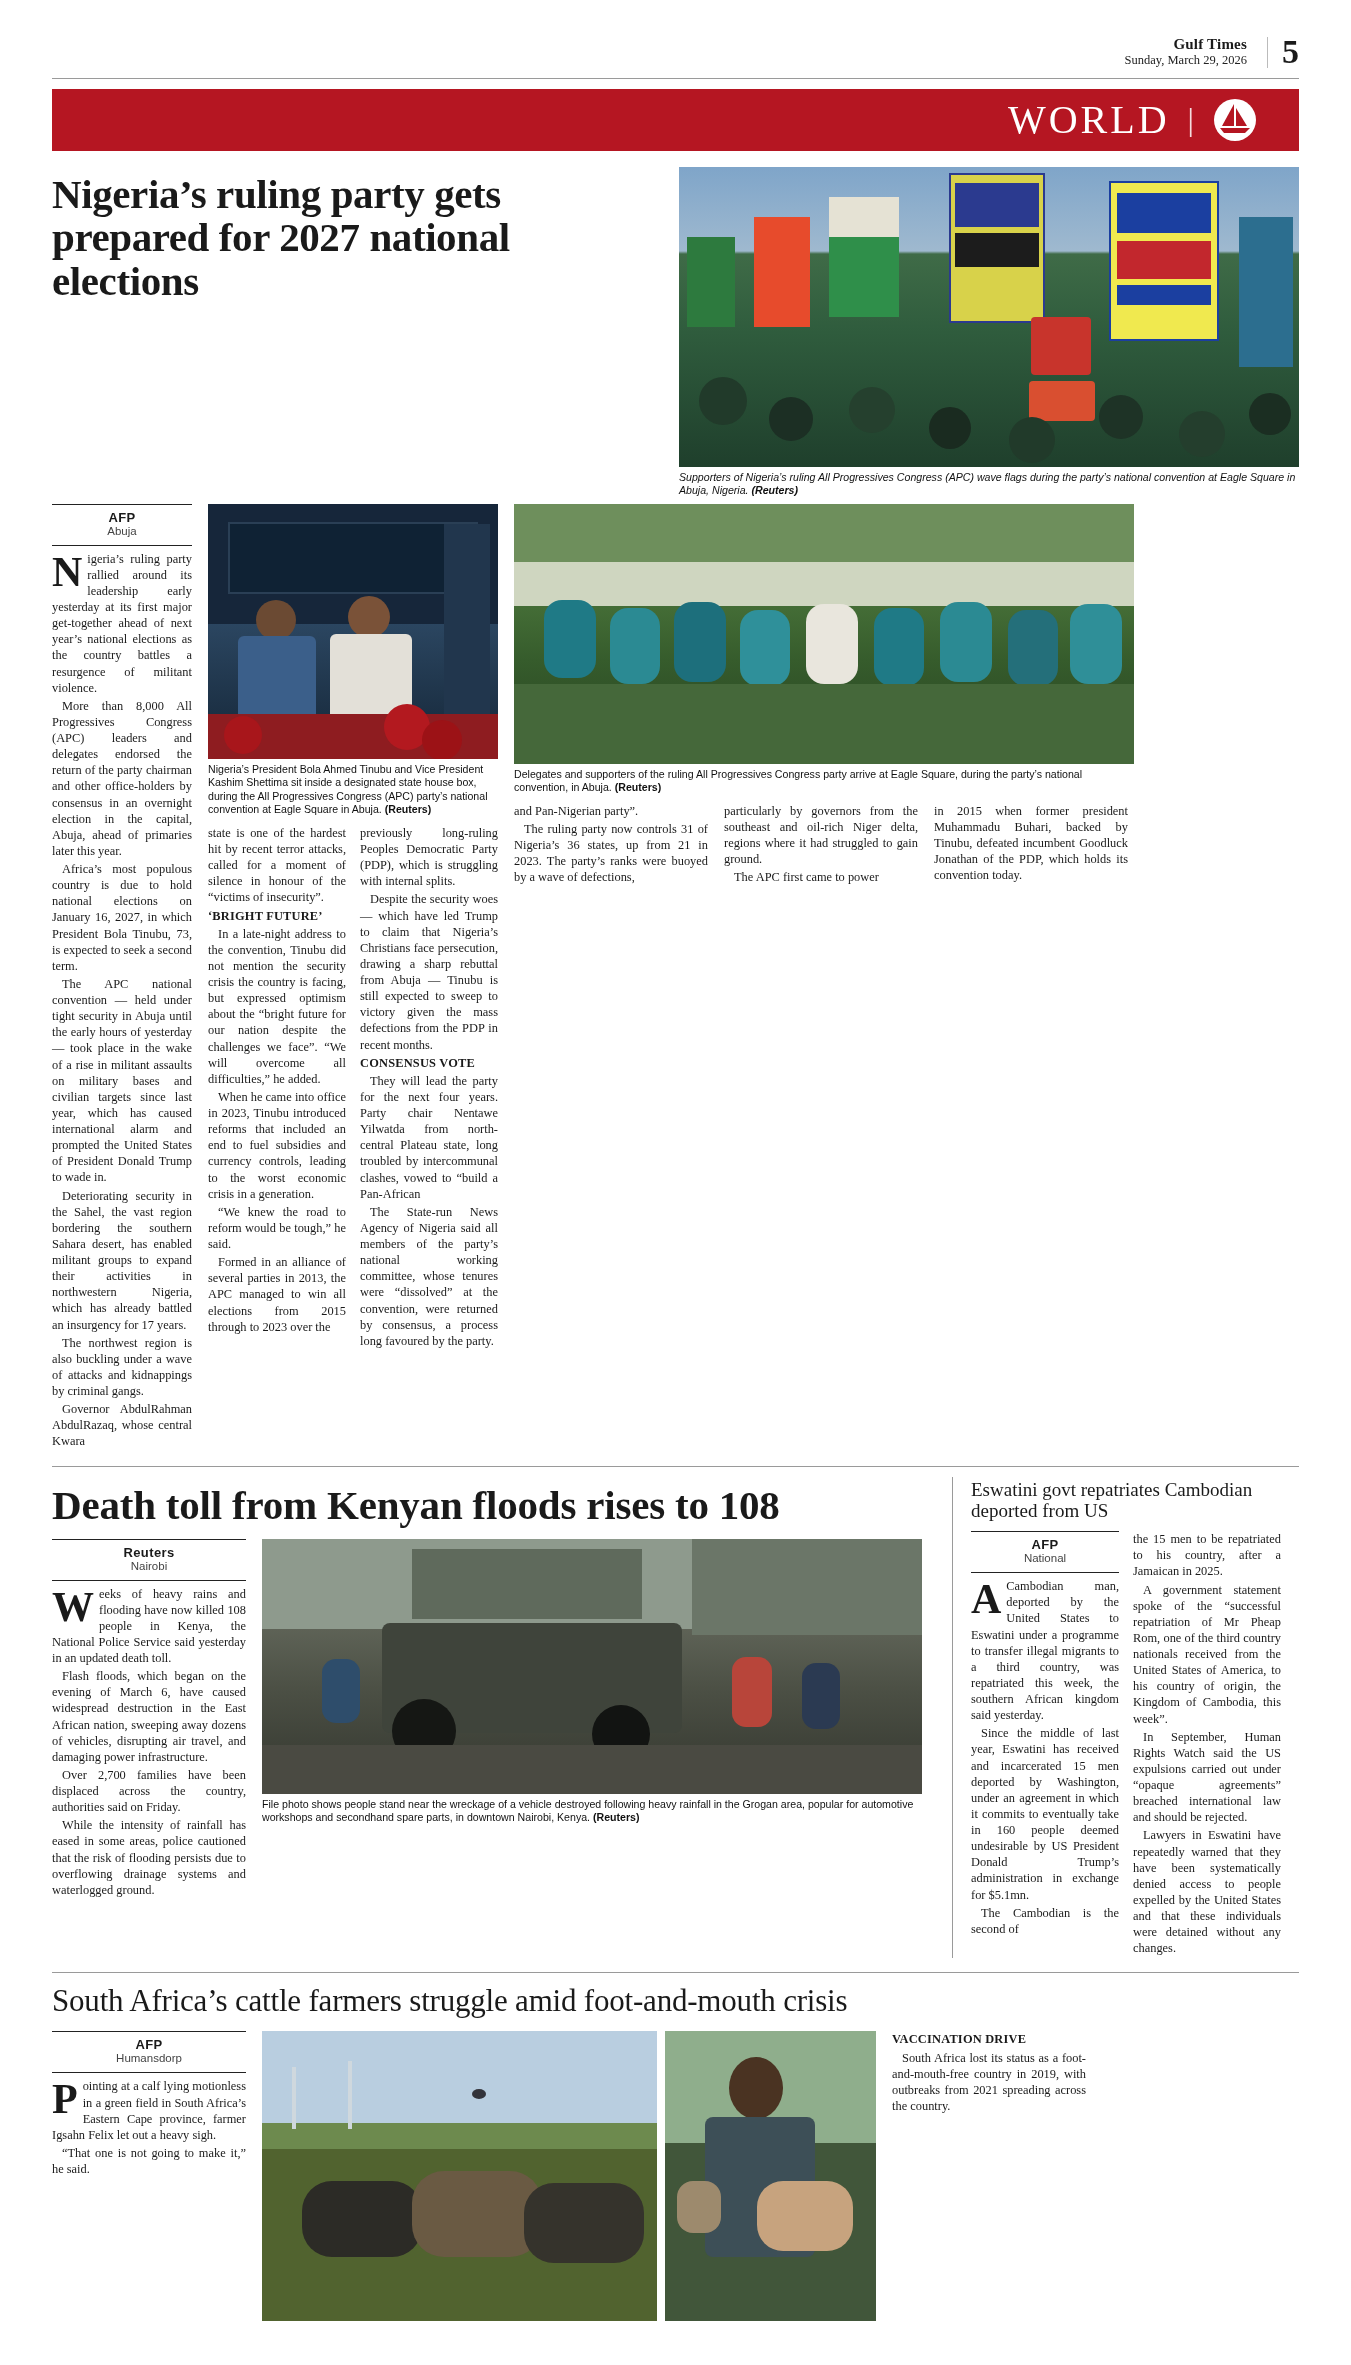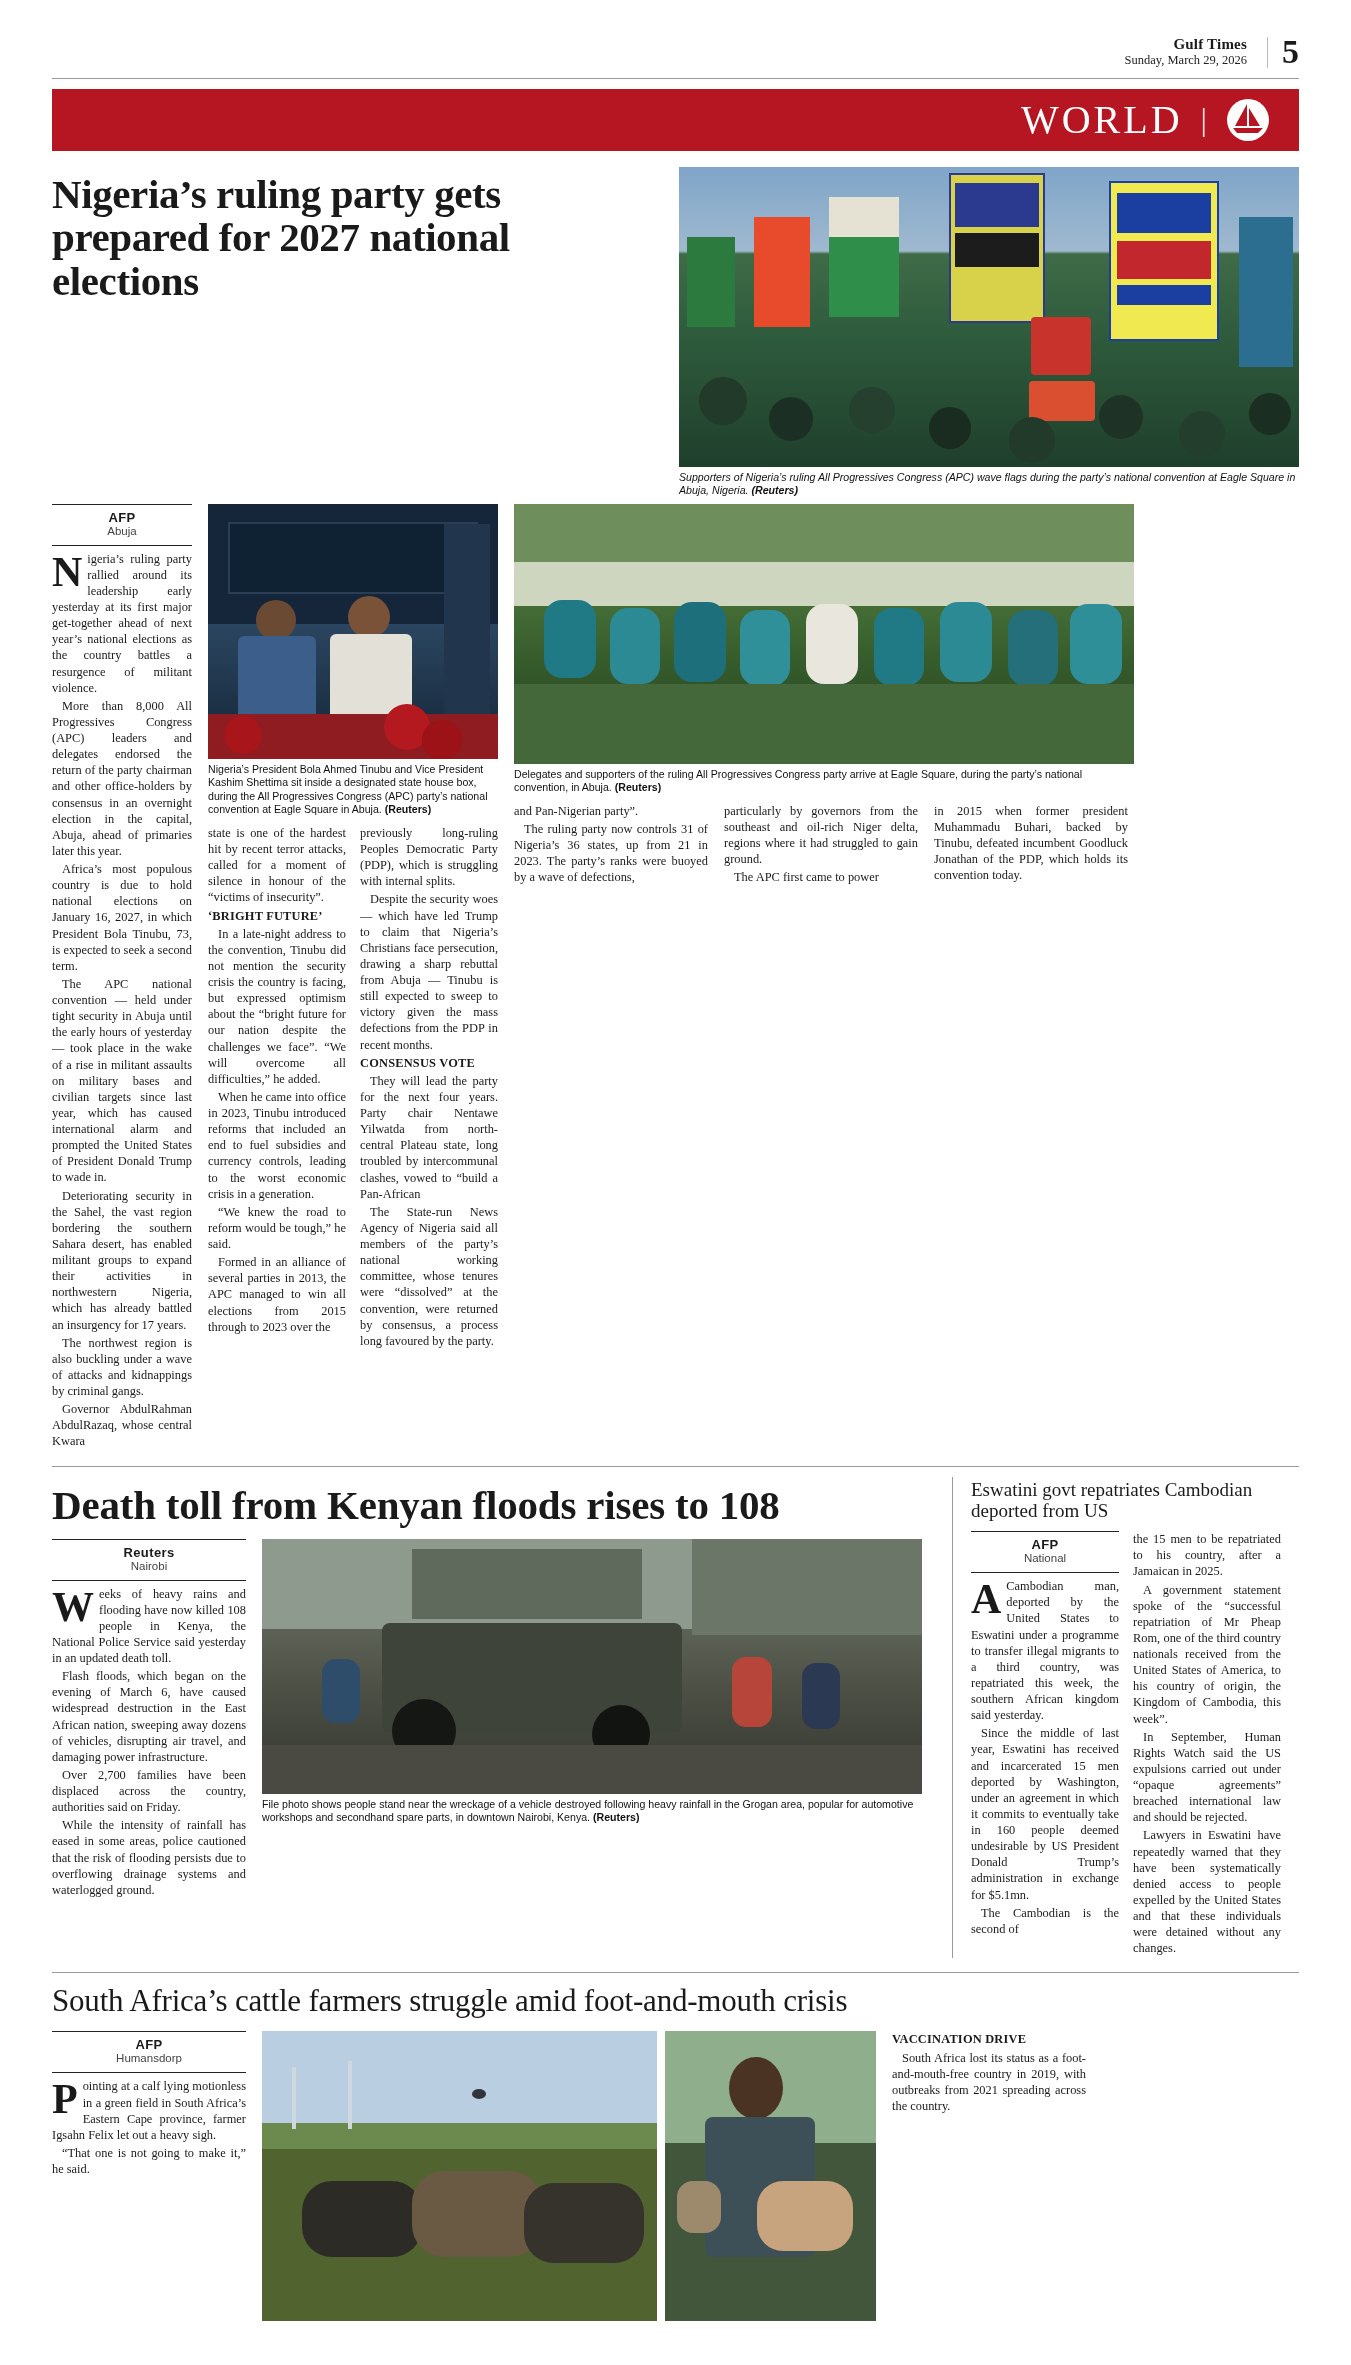--- a/index.html
+++ b/index.html
@@ -39,21 +39,21 @@
   .rule-top { border-top: 1px solid #9a9a9a; margin-top: 4px; }
 
   
   .banner {
     margin-top: 10px;
     background: #b51622;
     height: 62px;
     display: flex;
     align-items: center;
     justify-content: flex-end;
-    padding-right: 28px;
+    padding-right: 41px;
     gap: 18px;
   }
   .banner-title {
     color: #ffffff;
     font-family: "Liberation Serif", serif;
     font-size: 40px;
     letter-spacing: 3px;
     font-weight: normal;
   }
   .banner-sep { color: #ffffff; font-size: 32px; opacity:.85; }

